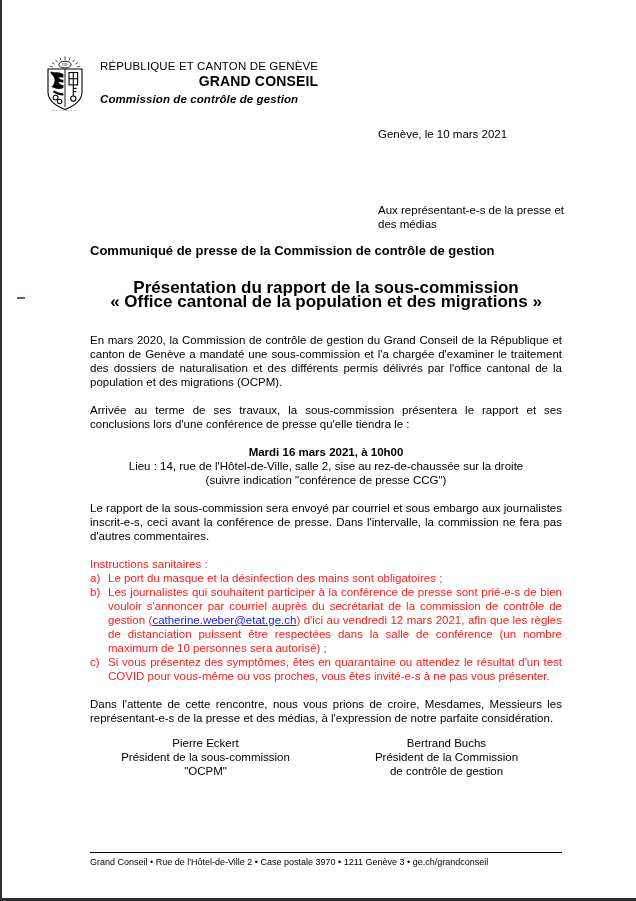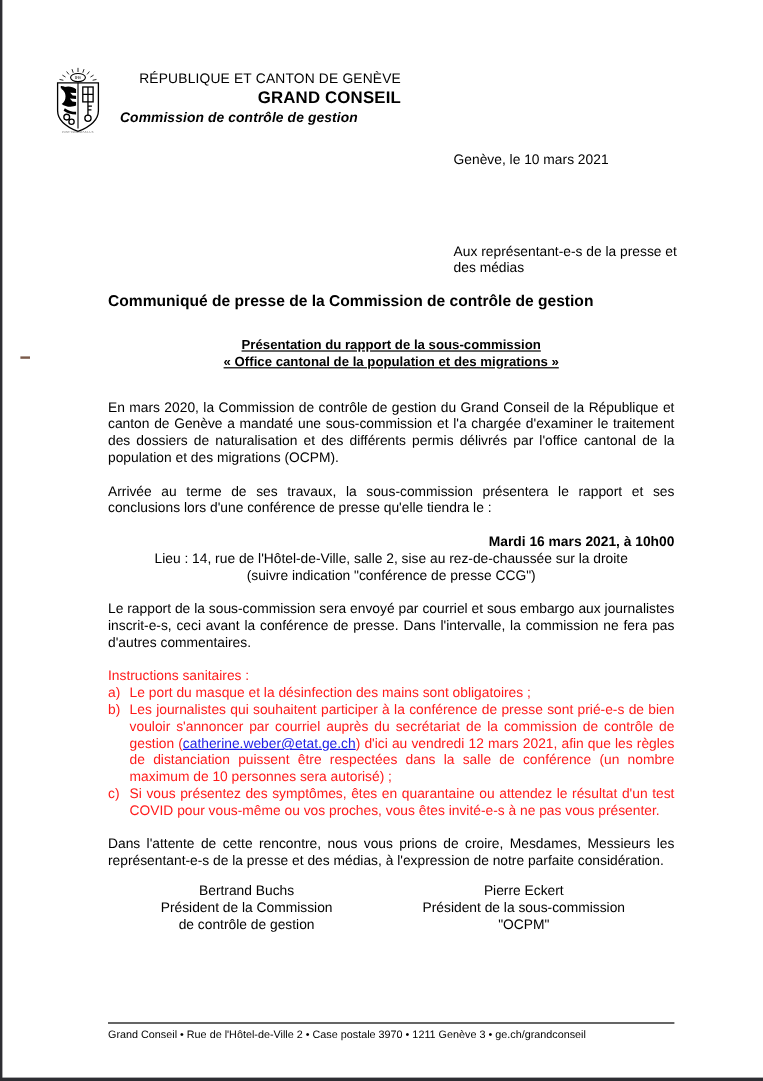--- a/index.html
+++ b/index.html
@@ -36,21 +36,20 @@
     flex: none;
   }
   .lh-text {
     padding-top: 3px;
     color: #000;
   }
   .lh-line1 {
     font-size: 11.5px;
     letter-spacing: 0.15px;
     line-height: 15px;
-    margin-left: 16px;
   }
   .lh-line2 {
     font-size: 14px;
     font-weight: bold;
     letter-spacing: 0.15px;
     line-height: 15px;
     text-align: right;
   }
   .lh-line3 {
     font-size: 11.5px;
@@ -101,43 +100,42 @@
   }
 
   .title-main {
     text-align: left;
     font-size: 13px;
     font-weight: bold;
     line-height: 16px;
   }
   .title-sub {
     text-align: center;
-    font-size: 11px;
+    font-size: 17px;
     font-weight: bold;
     line-height: 14px;
     margin-top: 22px;
-    text-decoration: underline;
   }
 
   p.para {
     margin: 0;
     text-align: justify;
     line-height: 14px;
     font-size: 11.5px;
   }
   .gap-1 { height: 24px; }
   .gap-2 { height: 14px; }
   .gap-3 { height: 14px; }
 
   .centered {
     text-align: center;
     line-height: 14px;
     font-size: 11.5px;
   }
-  .centered.b { font-weight: bold; text-align: right; }
+  .centered.b { font-weight: bold; }
 
   
   .instructions {
     color: #ff1a1a;
     font-size: 11.5px;
     line-height: 14px;
   }
   .instr-head { margin: 0; }
   .instr-item {
     display: flex;
@@ -291,30 +289,30 @@
         <span class="instr-marker">c)</span>
         <span class="instr-text">Si vous présentez des symptômes, êtes en quarantaine ou attendez le résultat d'un test COVID pour vous-même ou vos proches, vous êtes invité-e-s à ne pas vous présenter.</span>
       </div>
     </div>
 
     <div class="gap-3"></div>
     <p class="para">Dans l'attente de cette rencontre, nous vous prions de croire, Mesdames, Messieurs les représentant-e-s de la presse et des médias, à l'expression de notre parfaite considération.</p>
   </div>
 
   <div class="signatures">
+    <div class="sig-col left">
+      <div>Pierre Eckert</div>
+      <div>Président de la sous-commission</div>
+      <div>"OCPM"</div>
+    </div>
     <div class="sig-col">
       <div>Bertrand Buchs</div>
       <div>Président de la Commission</div>
       <div>de contrôle de gestion</div>
     </div>
-    <div class="sig-col left">
-      <div>Pierre Eckert</div>
-      <div>Président de la sous-commission</div>
-      <div>"OCPM"</div>
-    </div>
   </div>
 
   <div class="footer">
     <div class="footer-rule"></div>
     <div class="footer-line">Grand Conseil  •  Rue de l'Hôtel-de-Ville 2  •  Case postale 3970  •  1211 Genève 3  •  ge.ch/grandconseil</div>
   </div>
 
 </div>
 
 </body></html>

